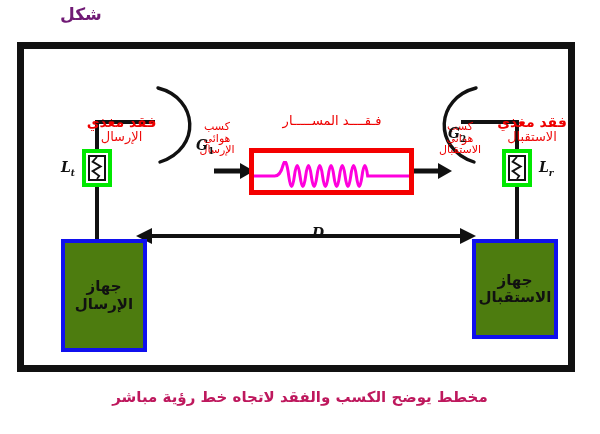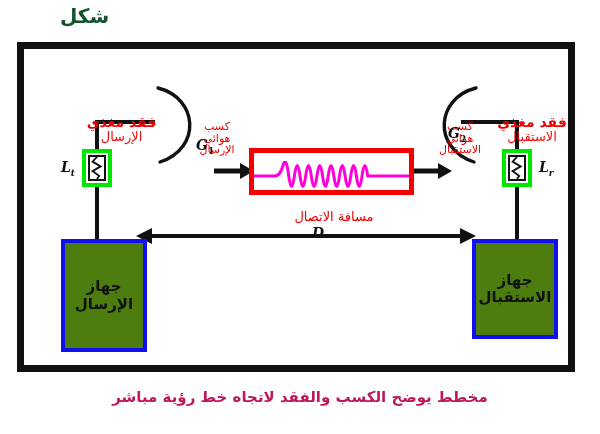--- a/index.html
+++ b/index.html
@@ -3,21 +3,21 @@
 <meta charset="utf-8">
 <style>
   html,body{margin:0;padding:0;background:#ffffff;}
   body{
     width:600px;height:434px;position:relative;overflow:hidden;
     font-family:"DejaVu Sans","Liberation Sans",sans-serif;
   }
   
   #figure-label{
     position:absolute;left:60px;top:4px;
-    font-size:20px;font-weight:bold;color:#14532d;
+    font-size:17px;font-weight:bold;color:#701a75;
     direction:rtl;letter-spacing:0px;
   }
   
   #diagram-frame{
     position:absolute;left:17px;top:42px;
     width:558px;height:330px;
     border:7px solid #111111;
     background:#ffffff;
     box-sizing:border-box;
   }
@@ -200,20 +200,21 @@
                  Q52 36 55 15 Q58 -6 61 15
                  Q64 36 67 15 Q70 -6 73 15
                  Q76 36 79 15 Q82 -6 85 15
                  Q88 36 91 15 Q94 -6 97 15
                  Q100 36 103 15 Q106 -6 109 15
                  Q112 36 115 15 Q118 -6 121 15
                  L165 15" fill="none" stroke="#ff00dd" stroke-width="3.2"></path>
       </svg>
     </div>
 
+    <div id="path-loss-label">فـقــــد المســـــار</div>
 
     <div class="red-note" id="feeder-loss-tx">
       <span class="l1">فقد مغذي</span>
       <span class="l2">الإرسال</span>
     </div>
 
     <div class="red-note" id="feeder-loss-rx">
       <span class="l1">فقد مغذي</span>
       <span class="l2">الاستقبال</span>
     </div>
@@ -229,21 +230,20 @@
 
     <div class="gain-note" id="gain-rx-note">
       <span class="gl">كسب</span>
       <span class="gl">هوائي</span>
       <span class="gl">الاستقبال</span>
     </div>
     <div class="gain-sym" id="gain-rx-sym">
       <span>G</span><sub>2</sub>
     </div>
 
-    <div id="link-distance-label">مسافة الاتصال</div>
     <div id="link-distance-sym">D</div>
     <svg class="arrow-svg" style="left:112px;top:178px;" width="340" height="18" viewBox="0 0 340 18">
       <line x1="14" y1="9" x2="326" y2="9" stroke="#111111" stroke-width="4"></line>
       <polygon points="16,1 0,9 16,17" fill="#111111"></polygon>
       <polygon points="324,1 340,9 324,17" fill="#111111"></polygon>
     </svg>
 
     <div class="device-box" style="left:37px;top:190px;width:86px;height:113px;">
       <div class="device-text">
         <span>جهاز</span>

